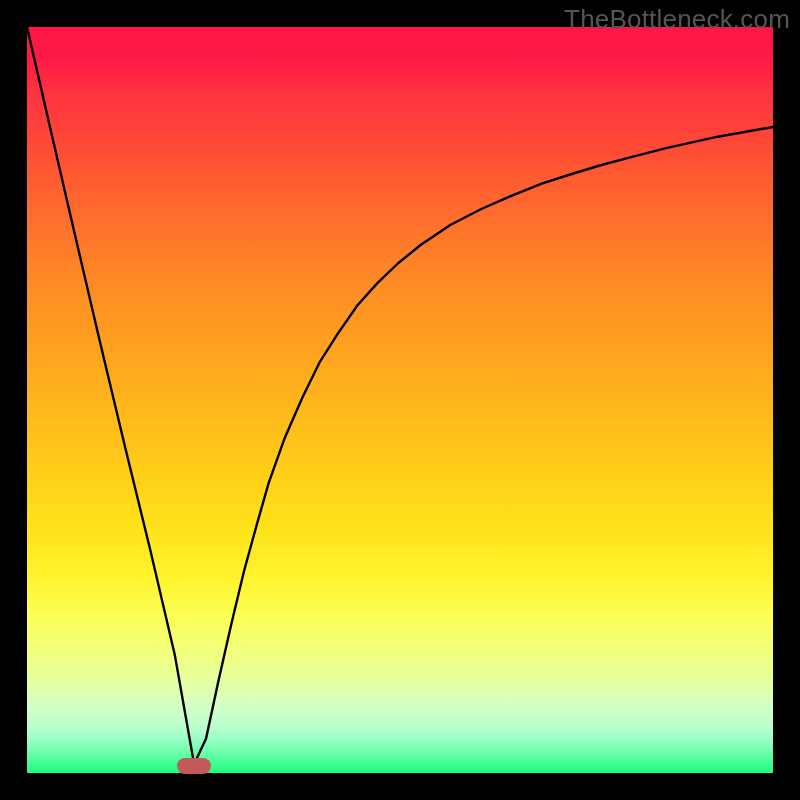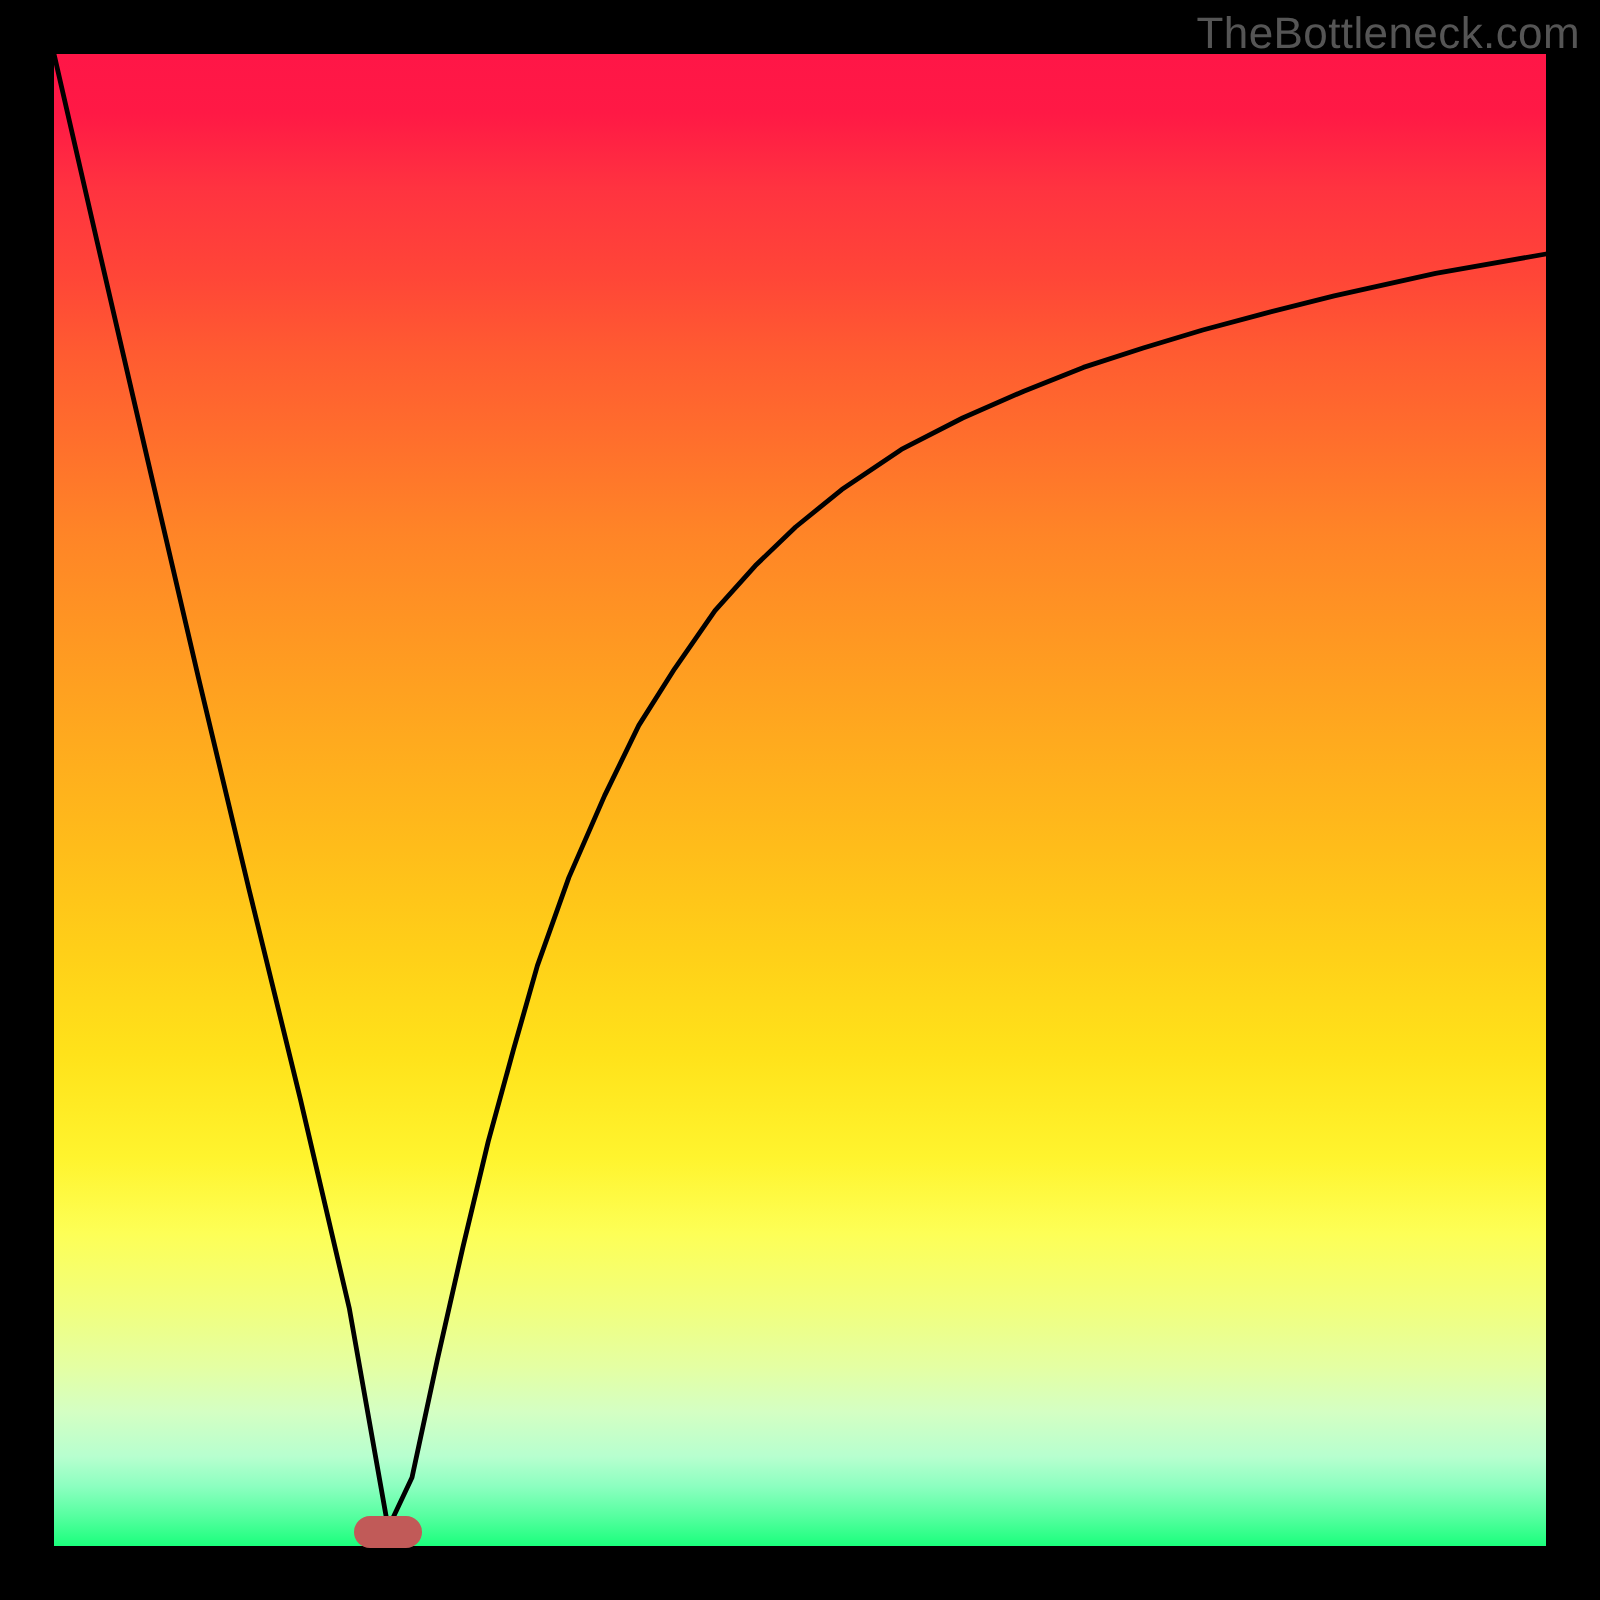--- a/index.html
+++ b/index.html
@@ -46,21 +46,21 @@
       #8cffc0 96%,
       #56ffa0 98%,
       #1bff7c 100%
     );
   }
   .watermark {
     position: absolute;
     top: 4px;
     right: 10px;
     color: #555;
-    font-size: 22px;
+    font-size: 26px;
     font-weight: 500;
     letter-spacing: 0.2px;
     user-select: none;
   }
   svg.curve {
     position: absolute;
     left: 0;
     top: 0;
     width: 746px;
     height: 746px;

